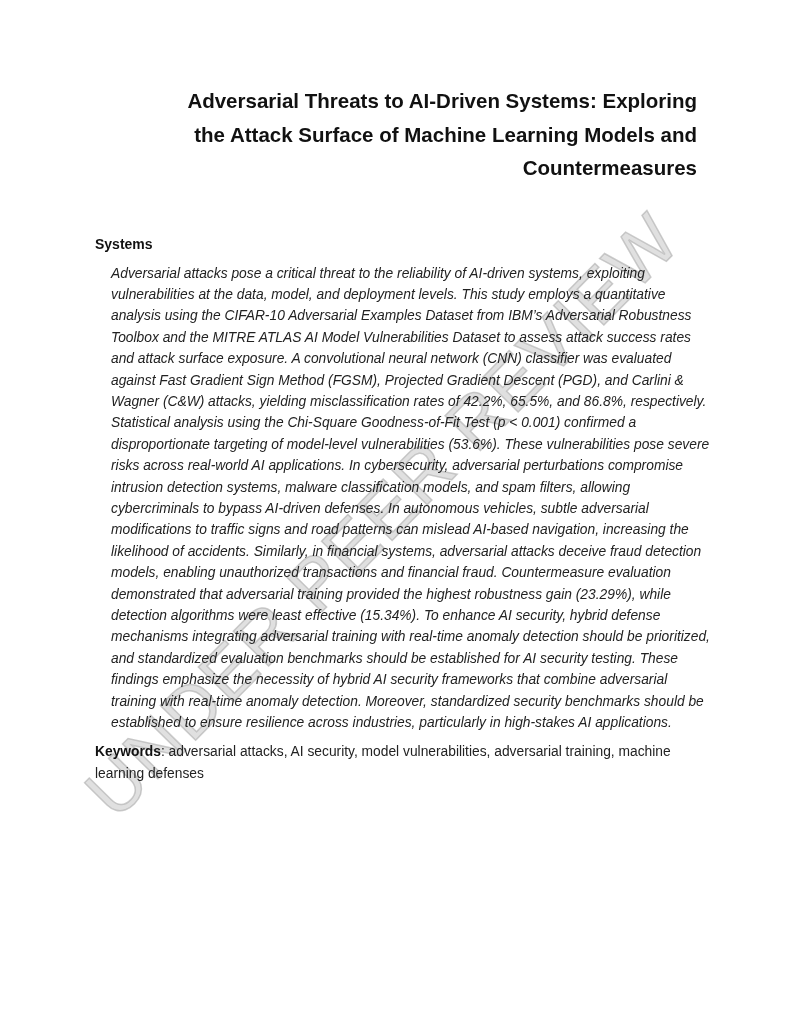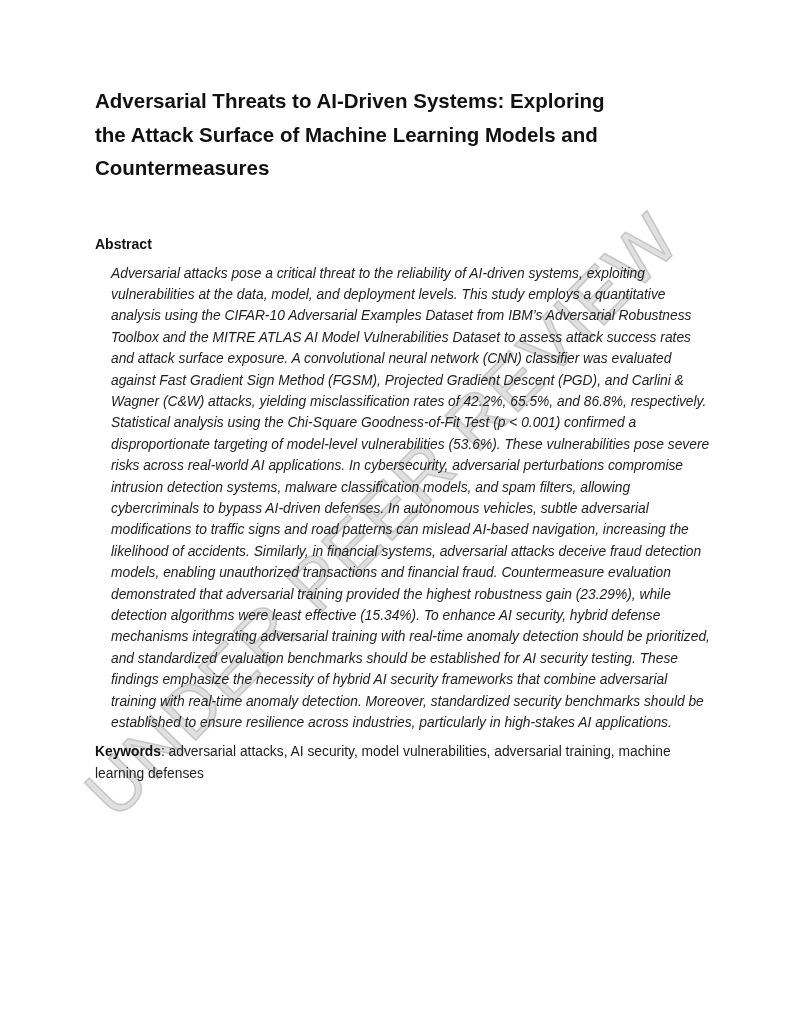--- a/index.html
+++ b/index.html
@@ -34,21 +34,21 @@
   }
   .content {
     position: relative;
     z-index: 1;
     padding: 84px 94px 0 95px;
   }
   .title {
     font-size: 20.5px;
     font-weight: bold;
     line-height: 33.5px;
-    text-align: left;
+    text-align: right;
     white-space: pre-line;
     margin: 0;
     color: #111111;
   }
   .abstract-heading {
     font-size: 14px;
     font-weight: bold;
     line-height: 21px;
     margin: 49px 0 0 0;
     color: #111111;
@@ -79,20 +79,20 @@
 <div class="page">
 
   <div class="watermark">UNDER PEER REVIEW</div>
 
   <div class="content">
 
     <h1 class="title">Adversarial Threats to AI-Driven Systems: Exploring
 the Attack Surface of Machine Learning Models and
 Countermeasures</h1>
 
-    <h2 class="abstract-heading">Abstract</h2>
+    <h2 class="abstract-heading">Systems</h2>
 
     <p class="abstract-text">Adversarial attacks pose a critical threat to the reliability of AI-driven systems, exploiting vulnerabilities at the data, model, and deployment levels. This study employs a quantitative analysis using the CIFAR-10 Adversarial Examples Dataset from IBM’s Adversarial Robustness Toolbox and the MITRE ATLAS AI Model Vulnerabilities Dataset to assess attack success rates and attack surface exposure. A convolutional neural network (CNN) classifier was evaluated against Fast Gradient Sign Method (FGSM), Projected Gradient Descent (PGD), and Carlini &amp; Wagner (C&amp;W) attacks, yielding misclassification rates of 42.2%, 65.5%, and 86.8%, respectively. Statistical analysis using the Chi-Square Goodness-of-Fit Test (p &lt; 0.001) confirmed a disproportionate targeting of model-level vulnerabilities (53.6%). These vulnerabilities pose severe risks across real-world AI applications. In cybersecurity, adversarial perturbations compromise intrusion detection systems, malware classification models, and spam filters, allowing cybercriminals to bypass AI-driven defenses. In autonomous vehicles, subtle adversarial modifications to traffic signs and road patterns can mislead AI-based navigation, increasing the likelihood of accidents. Similarly, in financial systems, adversarial attacks deceive fraud detection models, enabling unauthorized transactions and financial fraud. Countermeasure evaluation demonstrated that adversarial training provided the highest robustness gain (23.29%), while detection algorithms were least effective (15.34%). To enhance AI security, hybrid defense mechanisms integrating adversarial training with real-time anomaly detection should be prioritized, and standardized evaluation benchmarks should be established for AI security testing. These findings emphasize the necessity of hybrid AI security frameworks that combine adversarial training with real-time anomaly detection. Moreover, standardized security benchmarks should be established to ensure resilience across industries, particularly in high-stakes AI applications.</p>
 
     <p class="keywords"><span class="kw-label">Keywords</span><span>: adversarial attacks, AI security, model vulnerabilities, adversarial training, machine learning defenses</span></p>
 
   </div>
 </div>
 
 </body></html>

